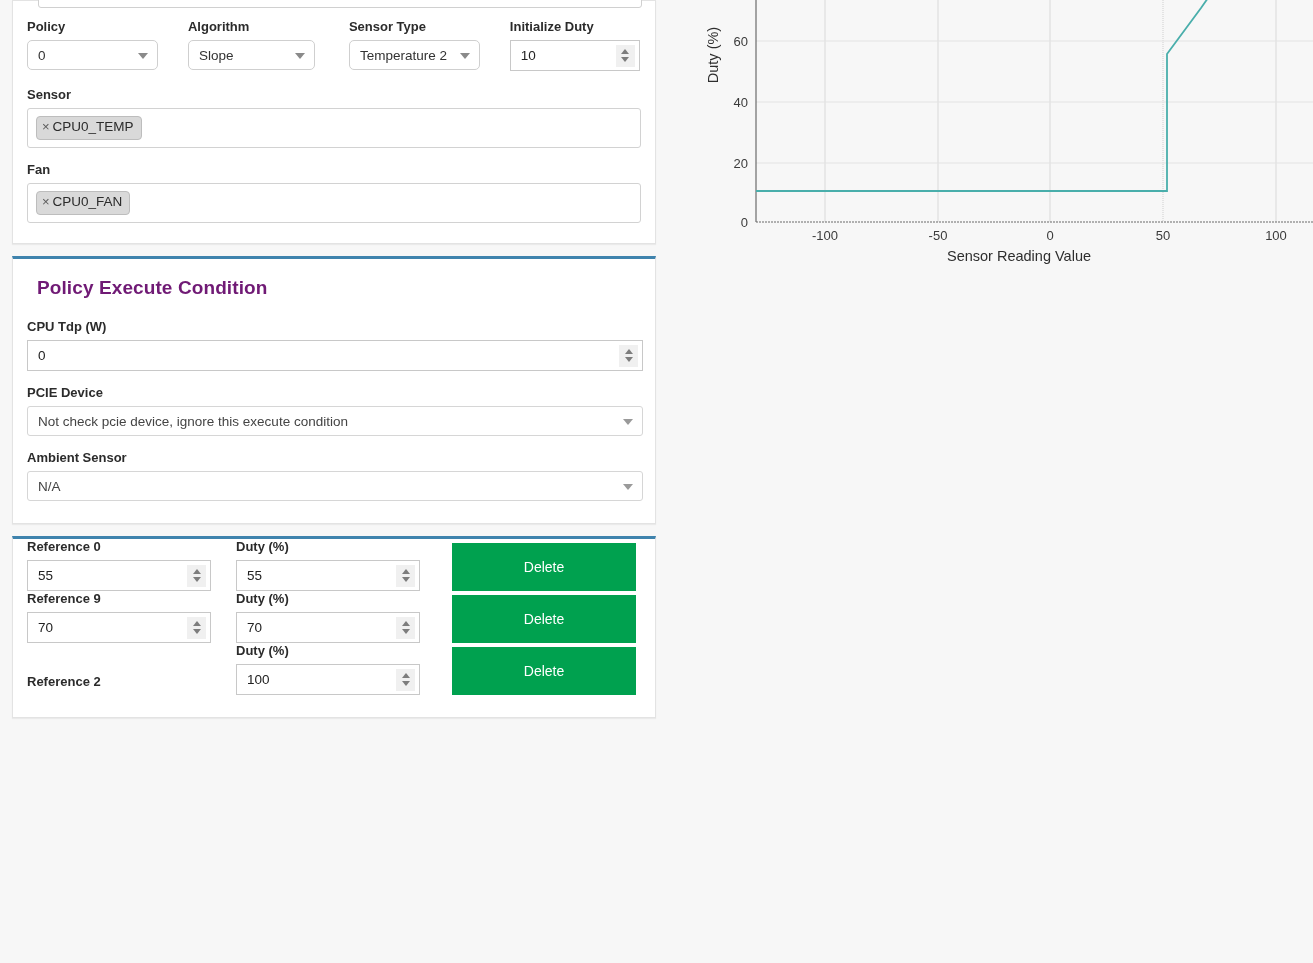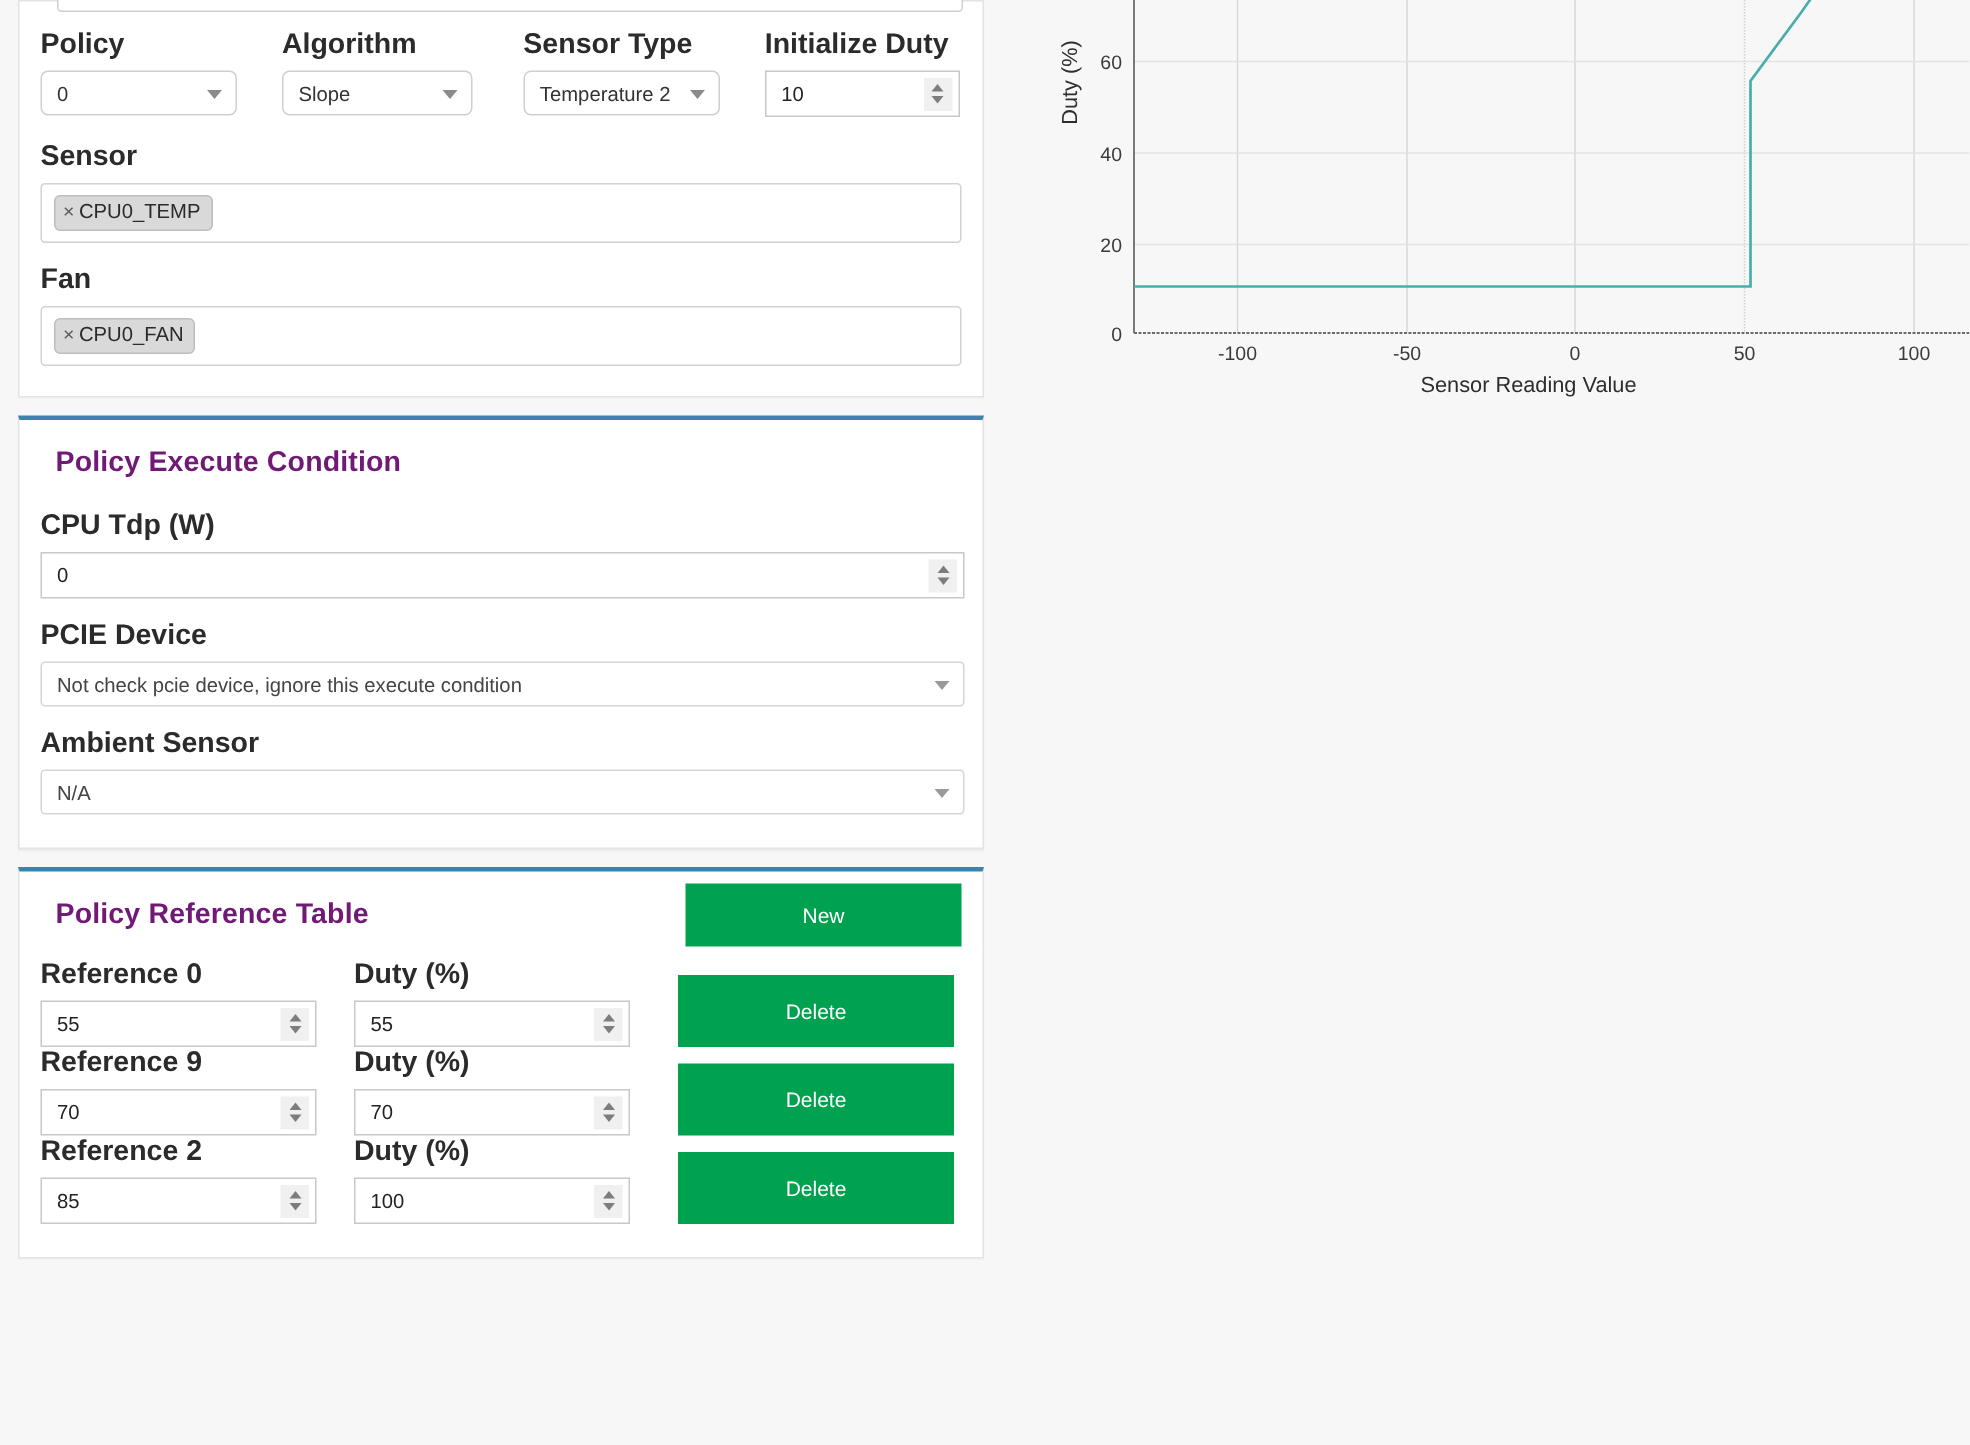--- a/index.html
+++ b/index.html
@@ -29,21 +29,21 @@
 
   .panel-title {
     font-size: 19px;
     color: #701a75;
     font-weight: 700;
     margin: 18px 0 18px 0;
     letter-spacing: .1px;
   }
 
   .field-label {
-    font-size: 19px;
+    font-size: 13px;
     font-weight: bold;
     color: #2b2b2b;
     margin-bottom: 6px;
     display: block;
   }
 
   
   .sel-round {
     position: relative;
     height: 30px;
@@ -273,24 +273,20 @@
       <div style="margin-top:14px;">
         <span class="field-label">Ambient Sensor</span>
         <div class="sel-sq" style="width:616px;">
           <span>N/A</span>
           <span class="caret"></span>
         </div>
       </div>
     </div>
 
     <div class="panel" style="padding-bottom:22px;">
-      <div class="ref-head">
-        <div class="panel-title">Policy Reference Table</div>
-        <button class="btn-green btn-new">New</button>
-      </div>
 
       <div class="ref-row">
         <div class="ref-col">
           <span class="field-label">Reference 0</span>
           <div class="spin">
             <span>55</span>
             <span class="arrows">
                 <i class="up"></i>
                 <i class="dn"></i>
               </span>
@@ -329,27 +325,20 @@
                 <i class="dn"></i>
               </span>
           </div>
         </div>
         <button class="btn-green btn-del">Delete</button>
       </div>
 
       <div class="ref-row">
         <div class="ref-col">
           <span class="field-label">Reference 2</span>
-          <div class="spin">
-            <span>85</span>
-            <span class="arrows">
-                <i class="up"></i>
-                <i class="dn"></i>
-              </span>
-          </div>
         </div>
         <div class="ref-col">
           <span class="field-label">Duty (%)</span>
           <div class="spin">
             <span>100</span>
             <span class="arrows">
                 <i class="up"></i>
                 <i class="dn"></i>
               </span>
           </div>

